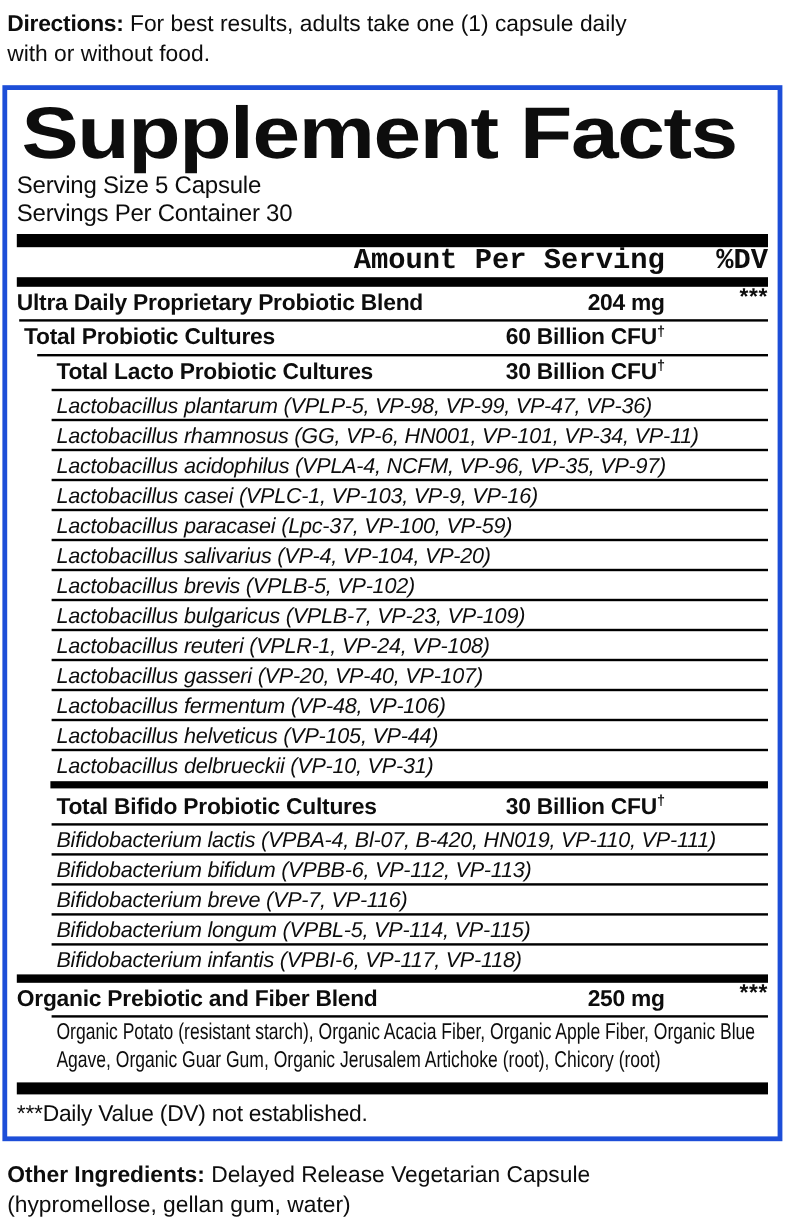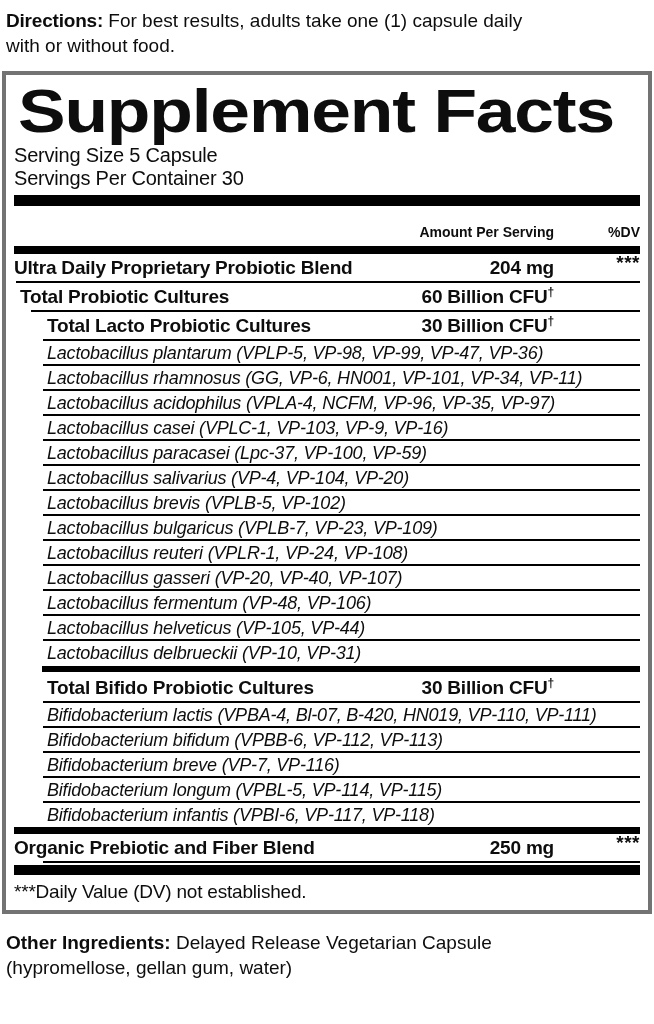--- a/index.html
+++ b/index.html
@@ -4,42 +4,42 @@
 <style>
   html,body{margin:0;padding:0;}
   body{
     width:654px;height:1024px;overflow:hidden;background:#fff;
     font-family:"Liberation Sans","DejaVu Sans",sans-serif;color:#0d0d0d;
     -webkit-font-smoothing:antialiased;
   }
   .directions{margin:8px 0 0 6px;width:552px;font-size:19px;line-height:25px;}
   .directions b{letter-spacing:-0.2px;}
   .panel{
-    margin:13px 2px 16px 2px;border:4px solid #737373;
+    margin:13px 2px 16px 2px;border:4px solid #1d4ed8;
     padding:0 8px 4px 8px;background:#fff;
   }
   .title{height:63px;margin:5px 0 1px 4px;overflow:visible;}
   .title-in{
     display:inline-block;font-size:61px;line-height:63px;font-weight:bold;
     white-space:nowrap;transform:scaleX(1.17);transform-origin:0 50%;
     letter-spacing:-1px;
   }
   .serving{font-size:20px;line-height:23px;letter-spacing:-0.2px;}
   .bar{background:#000;}
   .bar-a{height:11px;margin-top:5px;}
   .bar-b{height:8px;}
   .bar-c{height:6px;margin:2px 0 2px 28px;}
   .bar-d{height:7px;margin-top:1px;}
   .bar-e{height:10px;margin-top:2px;}
   .line{height:2px;background:#000;}
   .la{margin-left:2px;}
   .lb{margin-left:17px;}
   .lc{margin-left:29px;}
   .row{display:flex;align-items:baseline;}
-  .hdr{padding:16px 0 3px;font-weight:bold;font-size:14px;line-height:21px;}
+  .hdr{padding:1px 0 3px;font-weight:bold;font-size:24px;line-height:21px;font-family:Liberation Mono, monospace;}
   .br{padding:3px 0;font-weight:bold;font-size:19px;line-height:21px;letter-spacing:-0.2px;}
   .sp{padding:1.5px 0;font-style:italic;font-size:18px;line-height:20px;letter-spacing:-0.2px;}
   .name{white-space:nowrap;}
   .i0{margin-left:0;}
   .i1{margin-left:6px;}
   .i2{margin-left:33px;}
   .amt{margin-left:auto;text-align:right;white-space:nowrap;}
   .dv{width:86px;text-align:right;white-space:nowrap;}
   sup{font-size:12px;line-height:0;}
   .raise{position:relative;top:-5px;letter-spacing:0.5px;}
@@ -179,20 +179,23 @@
 
     <div class="bar bar-d"></div>
 
     <div class="row br">
       <span class="name i0">Organic Prebiotic and Fiber Blend</span>
       <span class="amt">250 mg</span>
       <span class="dv"><span class="raise">***</span></span>
     </div>
     <div class="line lc"></div>
 
+    <div class="para-wrap">
+      <div class="para">Organic Potato (resistant starch), Organic Acacia Fiber, Organic Apple Fiber, Organic Blue Agave, Organic Guar Gum, Organic Jerusalem Artichoke (root), Chicory (root)</div>
+    </div>
 
     <div class="bar bar-e"></div>
 
     <div class="foot">***Daily Value (DV) not established.</div>
 
   </div>
 
   <p class="other"><b>Other Ingredients:</b><span> Delayed Release Vegetarian Capsule (hypromellose, gellan gum, water)</span></p>
 
 </div>

